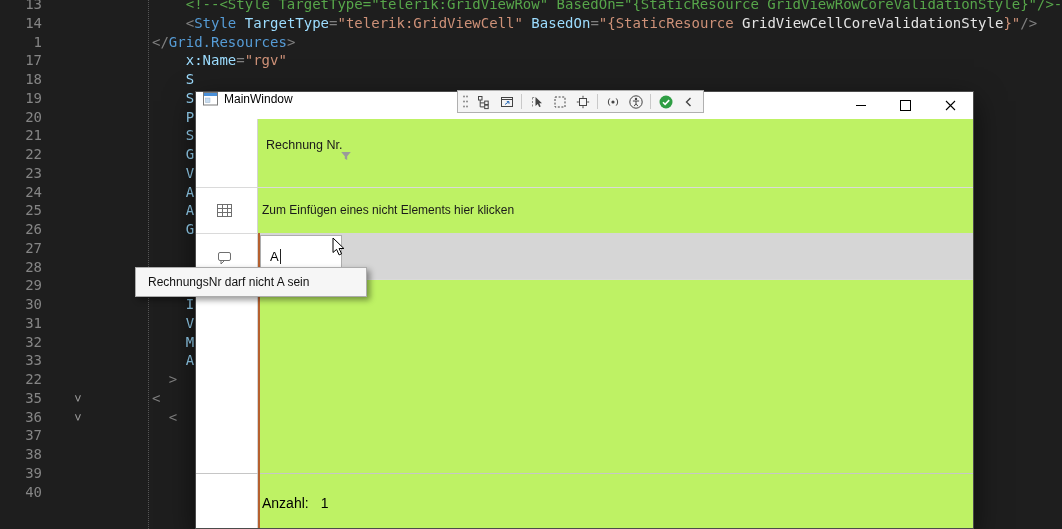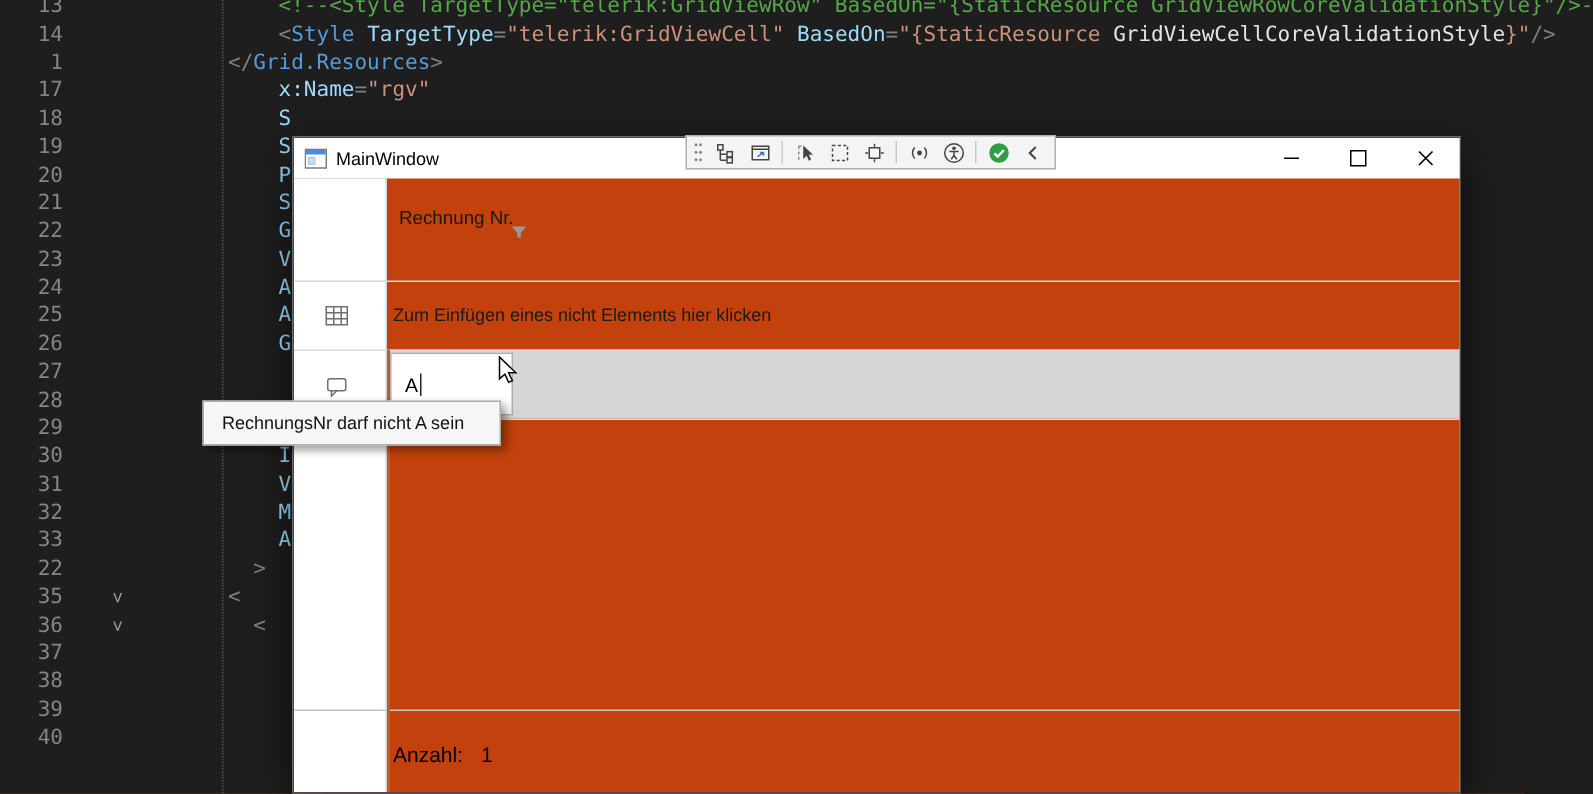--- a/index.html
+++ b/index.html
@@ -18,30 +18,30 @@
   .tok-tag{color:#569cd6}
   .tok-attr{color:#9cdcfe}
   .tok-string{color:#ce9178}
   .tok-punct{color:#808080}
   .tok-resource{color:#e5e5e5}
   .tok-plain{color:#d4d4d4}
 
   
   .app-window{position:absolute;left:195px;top:91px;width:779px;height:438px;background:#fff;
     border:1px solid #4b4b4b;box-sizing:border-box;box-shadow:0 10px 28px rgba(0,0,0,.6);z-index:5}
-  .titlebar{position:absolute;left:0;top:0;right:0;height:27px;background:#fff;display:flex;align-items:center}
+  .titlebar{position:absolute;left:0;top:0;right:0;height:27px;background:#fff;display:flex;align-items:flex-start}
   .app-icon{margin-left:7px;display:flex}
   .title-text{margin-left:6px;font-size:12px;color:#000}
   .win-btns{position:absolute;right:0;top:0;height:27px;display:flex}
   .win-btn{width:45px;height:27px;display:flex;align-items:center;justify-content:center}
   .glyph-min{width:10px;height:1px;background:#000;display:block}
   .glyph-max{width:9px;height:9px;border:1px solid #000;display:block}
 
   
-  .grid-area{position:absolute;left:0;top:27px;right:0;bottom:0;background:#c2410c}
+  .grid-area{position:absolute;left:0;top:27px;right:0;bottom:0;background:#bef264}
   .indicator-col{position:absolute;left:0;top:0;width:61px;bottom:0;background:#fff;border-right:1px solid #d4d4d4}
   .validation-line{position:absolute;left:62px;top:114px;width:2px;bottom:0;background:#b5602f;z-index:2}
   .row-divider{position:absolute;left:0;right:0;height:0;border-top:1px solid #dadada}
   .hdr-cell{position:absolute;left:70px;top:18px;width:80px;font-size:12.5px;line-height:17px;color:#1a1a1a}
   .filter-icon{position:absolute;left:144px;top:29px}
   .newrow-text{position:absolute;left:66px;top:84px;font-size:12px;color:#1a1a1a}
   .grid-ins-icon{position:absolute;left:20px;top:83px}
   .edit-row{position:absolute;left:62px;right:0;top:114px;height:46px;background:#d6d6d6}
   .edit-ind-icon{position:absolute;left:20px;top:130px}
   .edit-box{position:absolute;left:64px;top:116px;width:82px;height:42px;background:#fff;
@@ -54,21 +54,21 @@
 
   
   .inapp-toolbar{position:absolute;left:457px;top:90px;height:21px;background:#f4f4f4;
     border:1px solid #b0b0b0;display:flex;align-items:center;padding:0 4px;gap:2px;z-index:8}
   .tb-handle{display:flex;align-items:center;margin-right:2px}
   .tb-btn{width:21px;height:19px;display:flex;align-items:center;justify-content:center;background:transparent;
     border:none;padding:0}
   .tb-sep{width:1px;height:15px;background:#c9c9c9;margin:0 2px}
 
   
-  .val-tooltip{position:absolute;left:135px;top:267px;width:199px;height:30px;box-sizing:border-box;
+  .val-tooltip{position:absolute;left:135px;top:267px;width:232px;height:30px;box-sizing:border-box;
     background:#f6f6f6;border:1px solid #acacac;box-shadow:3px 3px 6px rgba(0,0,0,.4);
     font-size:12px;color:#111;line-height:28px;padding-left:12px;z-index:9}
 
   .mouse-cursor{position:absolute;left:332px;top:237px;z-index:20}
 </style>
 </head>
 <body>
 
 <div class="editor">
   <div class="indent-guide"></div>

